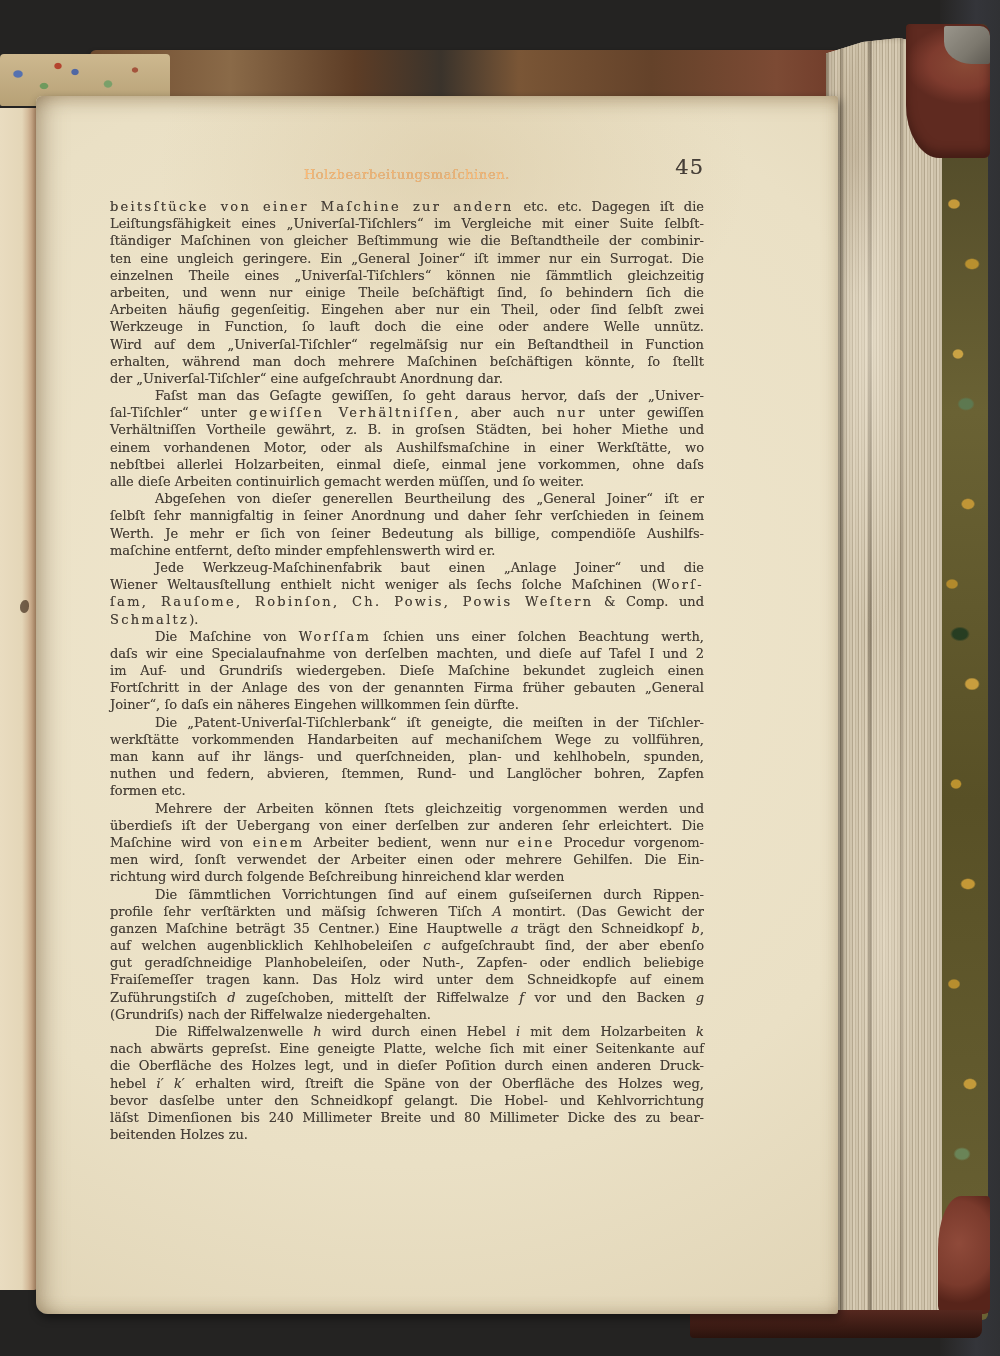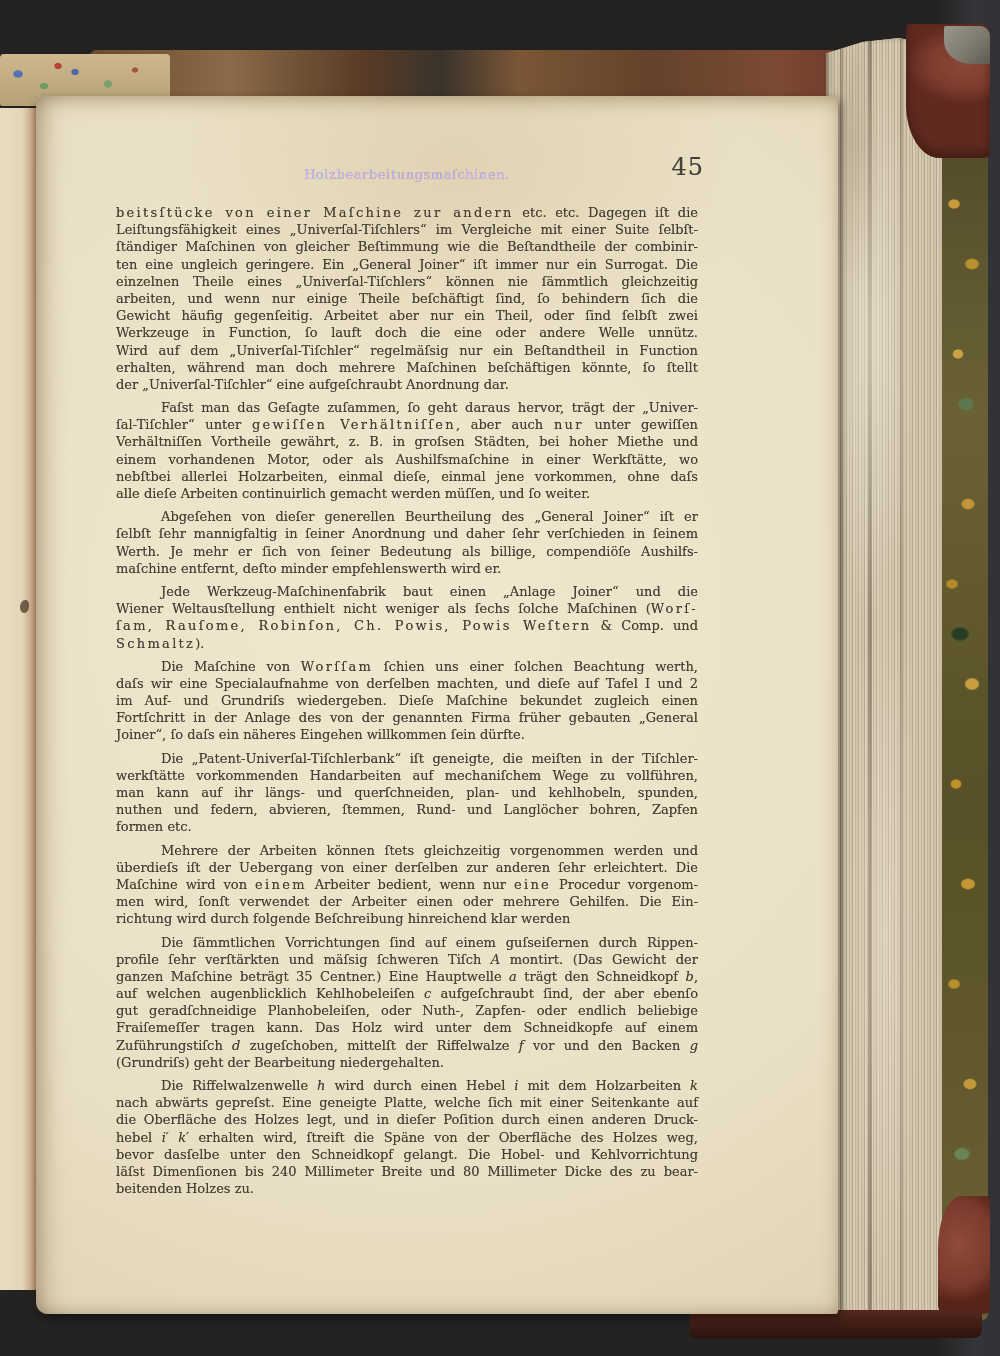--- a/index.html
+++ b/index.html
@@ -123,26 +123,26 @@
   
   .text-block{
     position:absolute;left:110px;top:158px;width:594px;
     color:#443d36;
     font-size:13px;line-height:17.2px;
     text-shadow:0 0 .4px rgba(70,58,46,.55);
   }
   .page-head{position:relative;height:40px;}
   .running-title{
     position:absolute;left:0;right:0;top:8px;text-align:center;
-    font-size:13px;letter-spacing:.6px;color:#c4b5fd;
+    font-size:13px;letter-spacing:.6px;color:#fdba74;
   }
   .folio{
-    position:absolute;right:0;top:1px;font-size:24px;color:#463f38;letter-spacing:1px;
-  }
-  .para{margin:6px;}
+    position:absolute;right:0;top:1px;font-size:21px;color:#463f38;letter-spacing:1px;
+  }
+  .para{margin:0;}
   .line{
     text-align:justify;text-align-last:justify;
     white-space:normal;height:17.2px;overflow:visible;
   }
   .line.last{text-align-last:left;}
   .line.first{text-indent:45px;}
   .sp{letter-spacing:2.3px;}
   .it{font-style:italic;}
 </style>
 </head>
@@ -171,28 +171,28 @@
     <span class="folio" data-name="page-number">45</span>
   </div>
   <div data-name="body-text" id="body-text">
       <div class="para" data-name="paragraph">
         <div class="line" data-name="text-line"><span data-name="text-segment" class="sp">beitsſtücke von einer Maſchine zur andern</span><span data-name="text-segment"> etc. etc.  Dagegen iſt die</span></div>
         <div class="line" data-name="text-line"><span data-name="text-segment">Leiſtungsfähigkeit eines „Univerſal-Tiſchlers“ im Vergleiche mit einer Suite ſelbſt-</span></div>
         <div class="line" data-name="text-line"><span data-name="text-segment">ſtändiger Maſchinen von gleicher Beſtimmung wie die Beſtandtheile der combinir-</span></div>
         <div class="line" data-name="text-line"><span data-name="text-segment">ten eine ungleich geringere.  Ein „General Joiner“ iſt immer nur ein Surrogat.  Die</span></div>
         <div class="line" data-name="text-line"><span data-name="text-segment">einzelnen Theile eines „Univerſal-Tiſchlers“ können nie ſämmtlich gleichzeitig</span></div>
         <div class="line" data-name="text-line"><span data-name="text-segment">arbeiten, und wenn nur einige Theile beſchäftigt ſind, ſo behindern ſich die</span></div>
-        <div class="line" data-name="text-line"><span data-name="text-segment">Gewicht häufig gegenſeitig. Arbeitet aber nur ein Theil, oder ſind ſelbſt zwei</span></div>
+        <div class="line" data-name="text-line"><span data-name="text-segment">Arbeiten häufig gegenſeitig. Eingehen aber nur ein Theil, oder ſind ſelbſt zwei</span></div>
         <div class="line" data-name="text-line"><span data-name="text-segment">Werkzeuge in Function, ſo lauft doch die eine oder andere Welle unnütz.</span></div>
         <div class="line" data-name="text-line"><span data-name="text-segment">Wird auf dem „Univerſal-Tiſchler“ regelmäſsig nur ein Beſtandtheil in Function</span></div>
         <div class="line" data-name="text-line"><span data-name="text-segment">erhalten, während man doch mehrere Maſchinen beſchäftigen könnte, ſo ſtellt</span></div>
         <div class="line last" data-name="text-line"><span data-name="text-segment">der „Univerſal-Tiſchler“ eine aufgeſchraubt Anordnung dar.</span></div>
       </div>
       <div class="para" data-name="paragraph">
-        <div class="line first" data-name="text-line"><span data-name="text-segment">Faſst man das Geſagte zuſammen, ſo geht daraus hervor, trägt der „Univer-</span></div>
+        <div class="line first" data-name="text-line"><span data-name="text-segment">Faſst man das Geſagte gewiſſen, ſo geht daraus hervor, daſs der „Univer-</span></div>
         <div class="line" data-name="text-line"><span data-name="text-segment">ſal-Tiſchler“ unter </span><span data-name="text-segment" class="sp">gewiſſen Verhältniſſen</span><span data-name="text-segment">, aber auch </span><span data-name="text-segment" class="sp">nur</span><span data-name="text-segment"> unter gewiſſen</span></div>
         <div class="line" data-name="text-line"><span data-name="text-segment">Verhältniſſen Vortheile gewährt, z. B. in groſsen Städten, bei hoher Miethe und</span></div>
         <div class="line" data-name="text-line"><span data-name="text-segment">einem vorhandenen Motor, oder als Aushilfsmaſchine in einer Werkſtätte, wo</span></div>
         <div class="line" data-name="text-line"><span data-name="text-segment">nebſtbei allerlei Holzarbeiten, einmal dieſe, einmal jene vorkommen, ohne daſs</span></div>
         <div class="line last" data-name="text-line"><span data-name="text-segment">alle dieſe Arbeiten continuirlich gemacht werden müſſen, und ſo weiter.</span></div>
       </div>
       <div class="para" data-name="paragraph">
         <div class="line first" data-name="text-line"><span data-name="text-segment">Abgeſehen von dieſer generellen Beurtheilung des „General Joiner“ iſt er</span></div>
         <div class="line" data-name="text-line"><span data-name="text-segment">ſelbſt ſehr mannigfaltig in ſeiner Anordnung und daher ſehr verſchieden in ſeinem</span></div>
         <div class="line" data-name="text-line"><span data-name="text-segment">Werth.  Je mehr er ſich von ſeiner Bedeutung als billige, compendiöſe Aushilfs-</span></div>
@@ -226,21 +226,21 @@
         <div class="line last" data-name="text-line"><span data-name="text-segment">richtung wird durch folgende Beſchreibung hinreichend klar werden</span></div>
       </div>
       <div class="para" data-name="paragraph">
         <div class="line first" data-name="text-line"><span data-name="text-segment">Die ſämmtlichen Vorrichtungen ſind auf einem guſseiſernen durch Rippen-</span></div>
         <div class="line" data-name="text-line"><span data-name="text-segment">profile ſehr verſtärkten und mäſsig ſchweren Tiſch </span><span data-name="text-segment" class="it">A</span><span data-name="text-segment"> montirt.  (Das Gewicht der</span></div>
         <div class="line" data-name="text-line"><span data-name="text-segment">ganzen Maſchine beträgt 35 Centner.)  Eine Hauptwelle </span><span data-name="text-segment" class="it">a</span><span data-name="text-segment"> trägt den Schneidkopf </span><span data-name="text-segment" class="it">b</span><span data-name="text-segment">,</span></div>
         <div class="line" data-name="text-line"><span data-name="text-segment">auf welchen augenblicklich Kehlhobeleiſen </span><span data-name="text-segment" class="it">c</span><span data-name="text-segment"> aufgeſchraubt ſind, der aber ebenſo</span></div>
         <div class="line" data-name="text-line"><span data-name="text-segment">gut geradſchneidige Planhobeleiſen, oder Nuth-, Zapfen- oder endlich beliebige</span></div>
         <div class="line" data-name="text-line"><span data-name="text-segment">Fraiſemeſſer tragen kann.  Das Holz wird unter dem Schneidkopfe auf einem</span></div>
         <div class="line" data-name="text-line"><span data-name="text-segment">Zuführungstiſch </span><span data-name="text-segment" class="it">d</span><span data-name="text-segment"> zugeſchoben, mittelſt der Riffelwalze </span><span data-name="text-segment" class="it">f</span><span data-name="text-segment"> vor und den Backen </span><span data-name="text-segment" class="it">g</span></div>
-        <div class="line last" data-name="text-line"><span data-name="text-segment">(Grundriſs) geht der Bearbeitung niedergehalten.</span></div>
+        <div class="line last" data-name="text-line"><span data-name="text-segment">(Grundriſs) nach der Riffelwalze niedergehalten.</span></div>
       </div>
       <div class="para" data-name="paragraph">
         <div class="line first" data-name="text-line"><span data-name="text-segment">Die Riffelwalzenwelle </span><span data-name="text-segment" class="it">h</span><span data-name="text-segment"> wird durch einen Hebel </span><span data-name="text-segment" class="it">i</span><span data-name="text-segment"> mit dem Holzarbeiten </span><span data-name="text-segment" class="it">k</span></div>
         <div class="line" data-name="text-line"><span data-name="text-segment">nach abwärts gepreſst.  Eine geneigte Platte, welche ſich mit einer Seitenkante auf</span></div>
         <div class="line" data-name="text-line"><span data-name="text-segment">die Oberfläche des Holzes legt, und in dieſer Poſition durch einen anderen Druck-</span></div>
         <div class="line" data-name="text-line"><span data-name="text-segment">hebel </span><span data-name="text-segment" class="it">i′ k′</span><span data-name="text-segment"> erhalten wird, ſtreift  die Späne von der Oberfläche des Holzes weg,</span></div>
         <div class="line" data-name="text-line"><span data-name="text-segment">bevor dasſelbe unter den Schneidkopf gelangt.  Die Hobel- und Kehlvorrichtung</span></div>
         <div class="line" data-name="text-line"><span data-name="text-segment">läſst Dimenſionen bis 240 Millimeter Breite und 80 Millimeter Dicke des zu bear-</span></div>
         <div class="line last" data-name="text-line"><span data-name="text-segment">beitenden Holzes zu.</span></div>
       </div>

